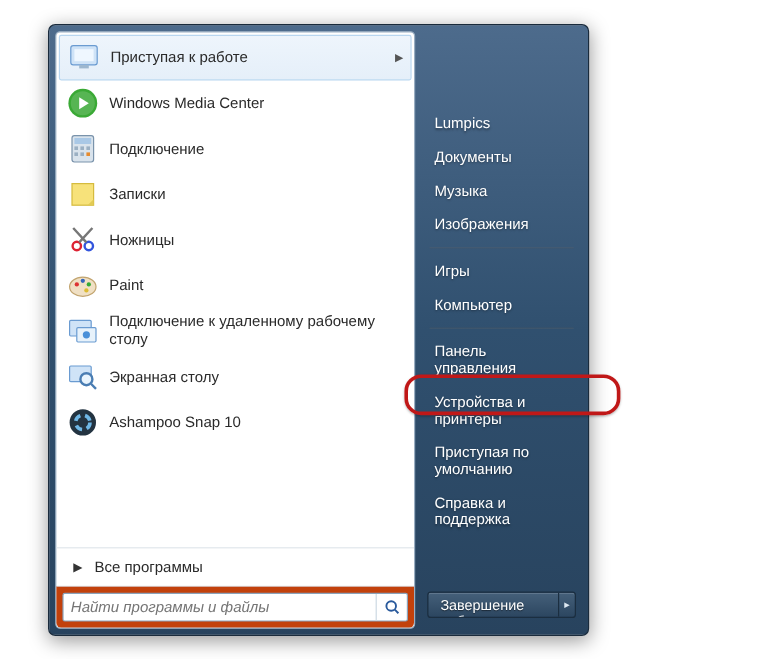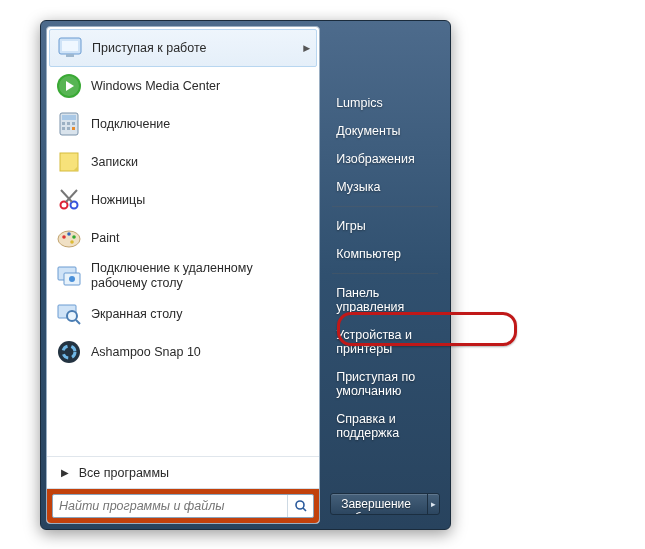--- a/index.html
+++ b/index.html
@@ -1,18 +1,18 @@
 <!DOCTYPE html>
 <html><head>
 <meta charset="utf-8">
 <style>
   * { margin: 0; padding: 0; box-sizing: border-box; }
   body { font-family: "Segoe UI", Tahoma, sans-serif; background: #fff; }
   .start-menu {
-    width: 411px;
+    width: 451px;
     height: 510px;
     margin: 20px 40px;
     display: flex;
     background: linear-gradient(to bottom, #4d6b8c 0%, #30506f 50%, #28435e 100%);
     border: 1px solid #1a2b3c;
     border-radius: 6px;
     box-shadow: 0 4px 16px rgba(0,0,0,0.4);
     position: relative;
   }
   .left-panel {
@@ -226,22 +226,22 @@
         </div>
       </div>
     </div>
   </div>
 
   <div class="right-panel">
     <div class="right-top">
 
       <div class="right-item"><span>Lumpics</span></div>
       <div class="right-item"><span>Документы</span></div>
+      <div class="right-item"><span>Музыка</span></div>
       <div class="right-item"><span>Изображения</span></div>
-      <div class="right-item"><span>Музыка</span></div>
 
       <div class="right-sep"></div>
 
       <div class="right-item"><span>Игры</span></div>
       <div class="right-item"><span>Компьютер</span></div>
 
       <div class="right-sep"></div>
 
       <div class="right-item"><span>Панель управления</span></div>
       <div class="right-item"><span>Устройства и принтеры</span></div>

